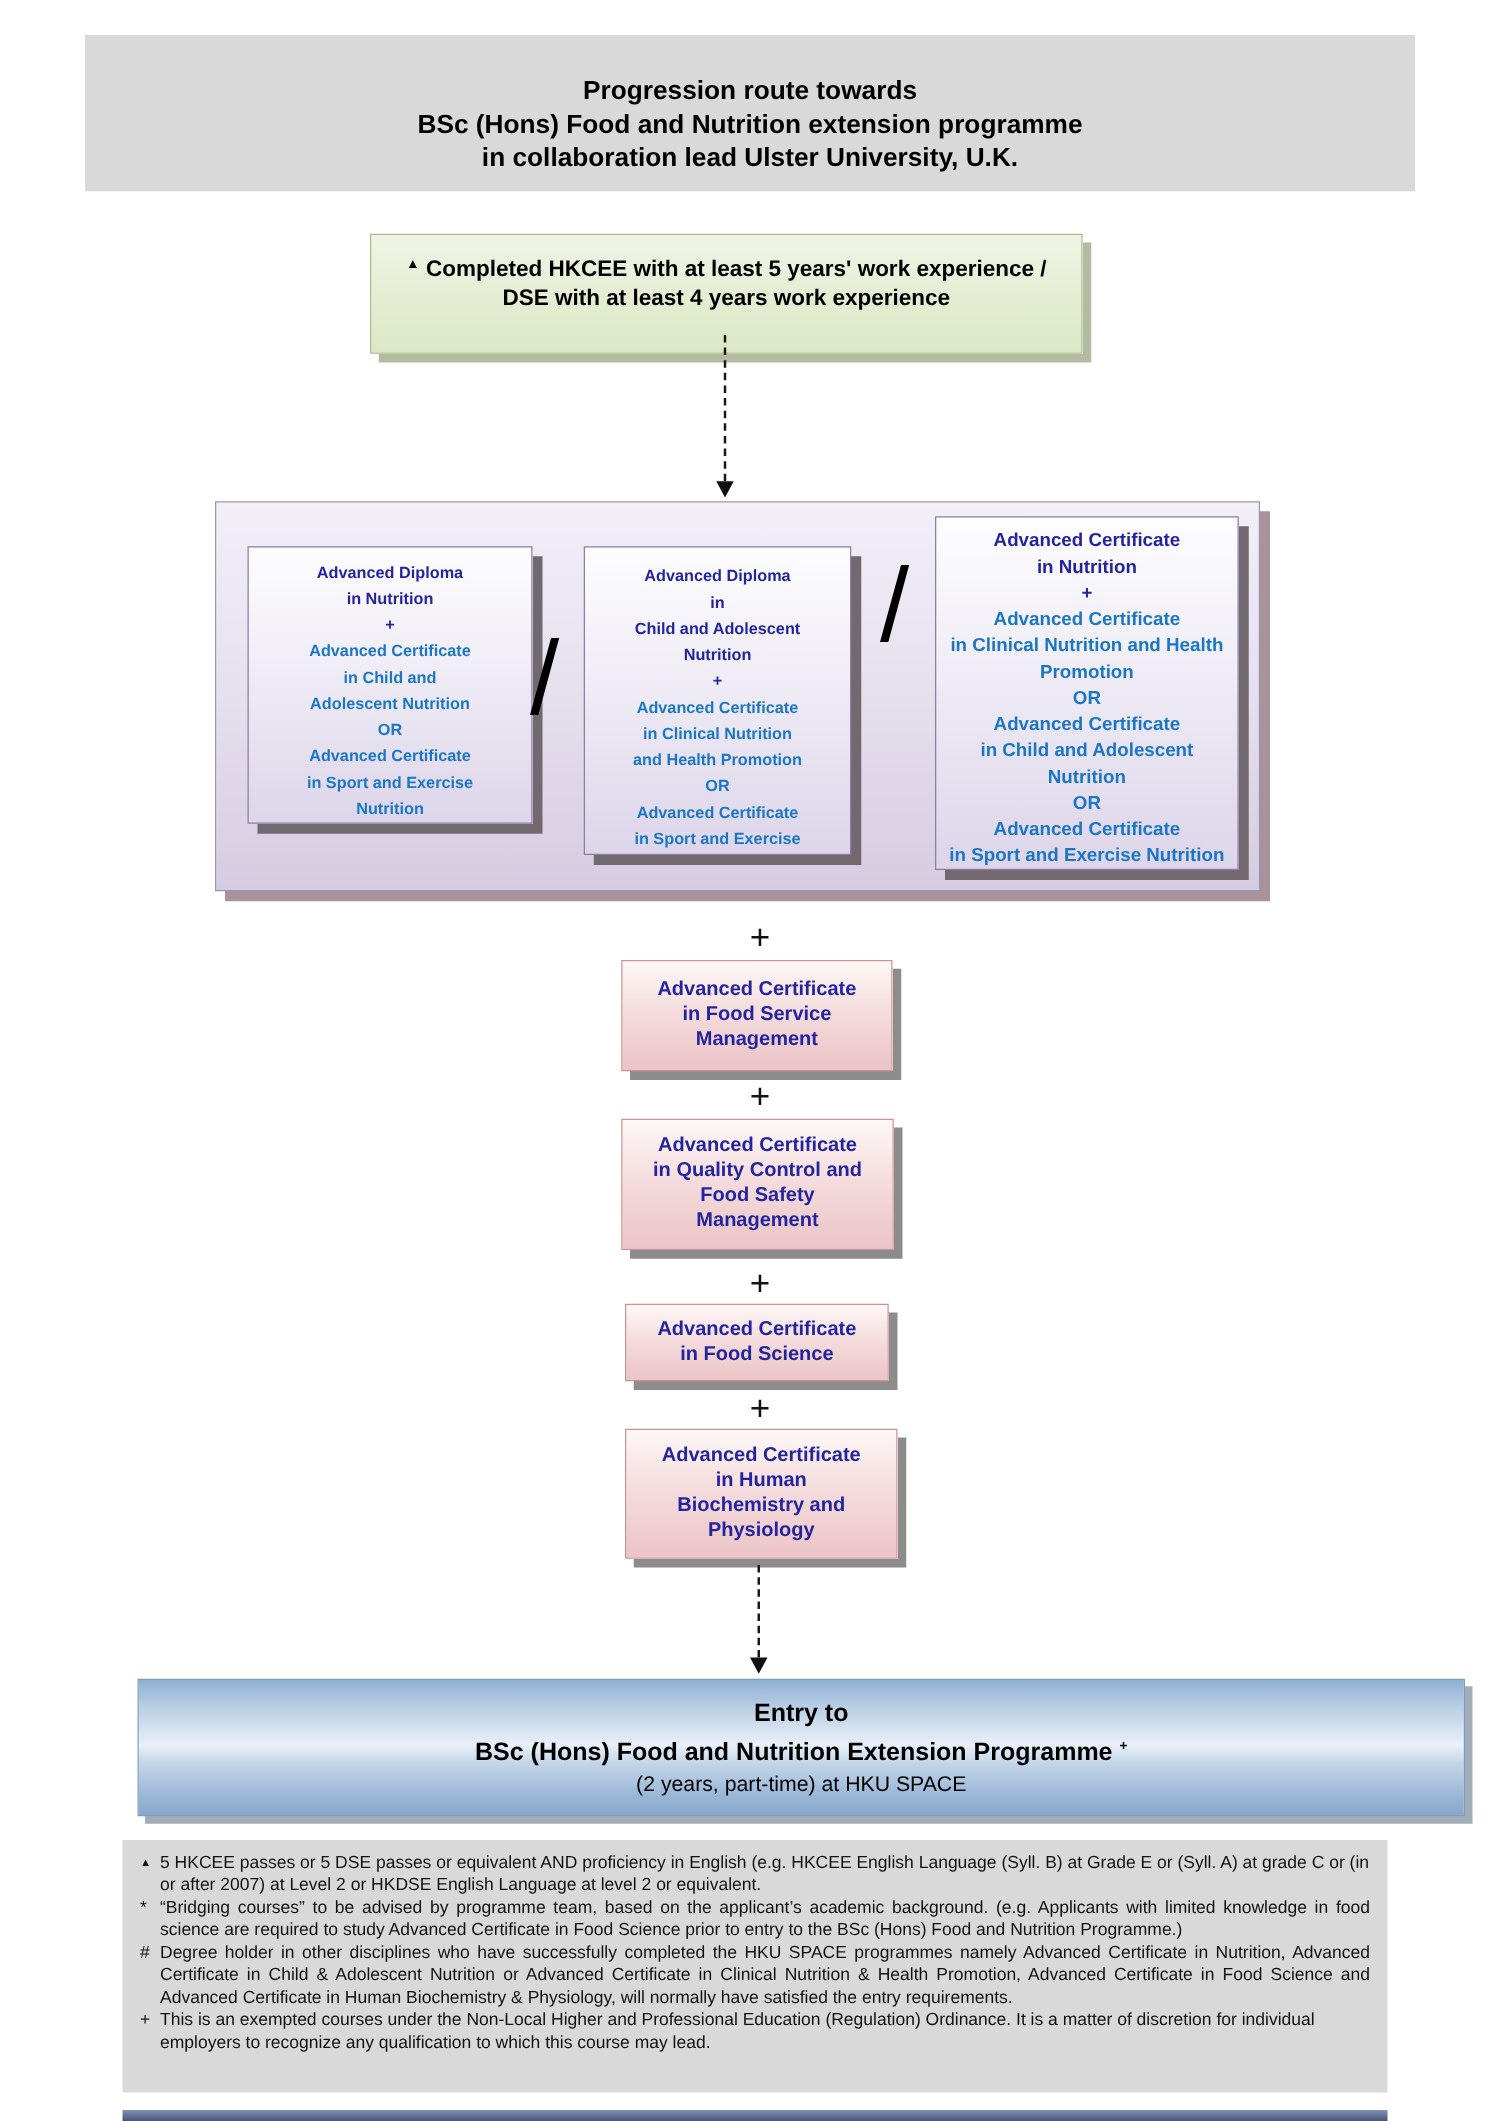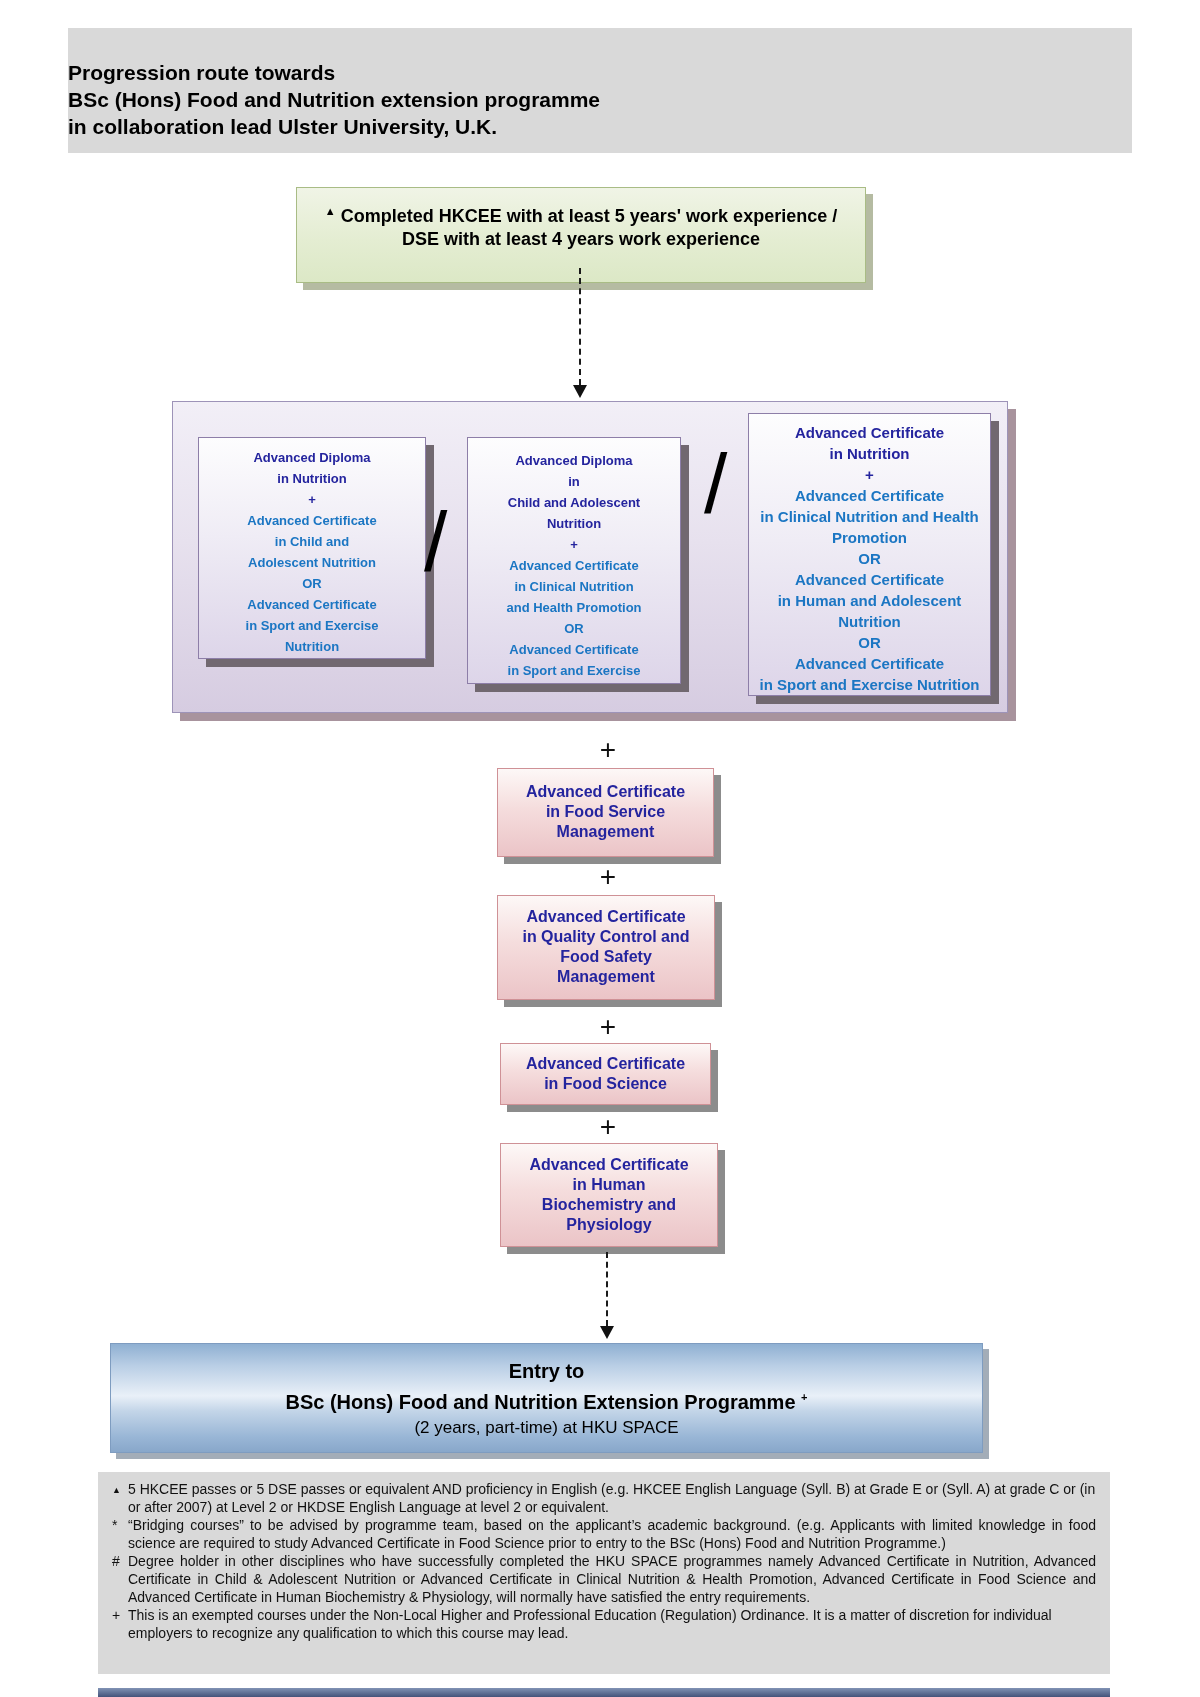--- a/index.html
+++ b/index.html
@@ -5,21 +5,21 @@
   html,body{margin:0;padding:0;}
   body{
     width:1200px;height:1697px;position:relative;background:#ffffff;
     font-family:"Liberation Sans", sans-serif;color:#000;
   }
   .abs{position:absolute;box-sizing:border-box;}
 
   
   #title-band{
     left:68px;top:28px;width:1064px;height:125px;background:#d9d9d9;
-    font-weight:bold;font-size:21px;line-height:27px;
+    text-align:center;font-weight:bold;font-size:21px;line-height:27px;
     padding-top:31px;
   }
 
   
   #qual-box{
     left:296px;top:187px;width:570px;height:96px;
     background:linear-gradient(180deg,#f0f4e6 0%,#e4edd2 55%,#dce8c6 100%);
     border:1px solid #a9bc85;box-shadow:7px 7px 0 #b5bba2;
     text-align:center;font-weight:bold;font-size:18px;line-height:23px;
     padding-top:12px;
@@ -67,21 +67,21 @@
     text-align:center;font-weight:bold;font-size:16px;line-height:20px;color:#24249e;
     overflow:hidden;
   }
   #cert1{left:497px;top:768px;width:217px;height:89px;padding-top:13px;}
   #cert2{left:497px;top:895px;width:218px;height:105px;padding-top:11px;}
   #cert3{left:500px;top:1043px;width:211px;height:62px;padding-top:10px;}
   #cert4{left:500px;top:1143px;width:218px;height:104px;padding-top:11px;}
 
   
   #final-box{
-    left:110px;top:1343px;width:873px;height:110px;
+    left:110px;top:1343px;width:1062px;height:110px;
     background:linear-gradient(180deg,#8fb0d2 0%,#b9cee5 20%,#e9f0f8 48%,#c3d5e8 62%,#99b6d6 86%,#88a7ca 100%);
     border:1px solid #7e9cc0;box-shadow:6px 6px 0 #a3adb8;
     text-align:center;padding-top:14px;
   }
   .final-line{font-size:20px;font-weight:bold;line-height:26px;}
   .final-line sup{font-size:11px;}
   .final-line.regular{font-size:17px;font-weight:normal;}
 
   
   #footnotes{
@@ -145,21 +145,21 @@
 <div id="slash2" class="abs slash">/</div>
 <div id="opt3" class="abs option-box">
     <div class="ln-navy">Advanced Certificate</div>
     <div class="ln-navy">in Nutrition</div>
     <div class="ln-plus">+</div>
     <div class="ln-blue">Advanced Certificate</div>
     <div class="ln-blue">in Clinical Nutrition and Health</div>
     <div class="ln-blue">Promotion</div>
     <div class="ln-or">OR</div>
     <div class="ln-blue">Advanced Certificate</div>
-    <div class="ln-blue">in Human and Adolescent</div>
+    <div class="ln-blue">in Child and Adolescent</div>
     <div class="ln-blue">Nutrition</div>
     <div class="ln-or">OR</div>
     <div class="ln-blue">Advanced Certificate</div>
     <div class="ln-blue">in Sport and Exercise Nutrition</div>
   </div>
 
 <div class="abs plus-sep" style="left:588px;top:736px;">+</div>
 <div id="cert1" class="abs cert-box">
     <div>Advanced Certificate</div>
     <div>in Food Service</div>

